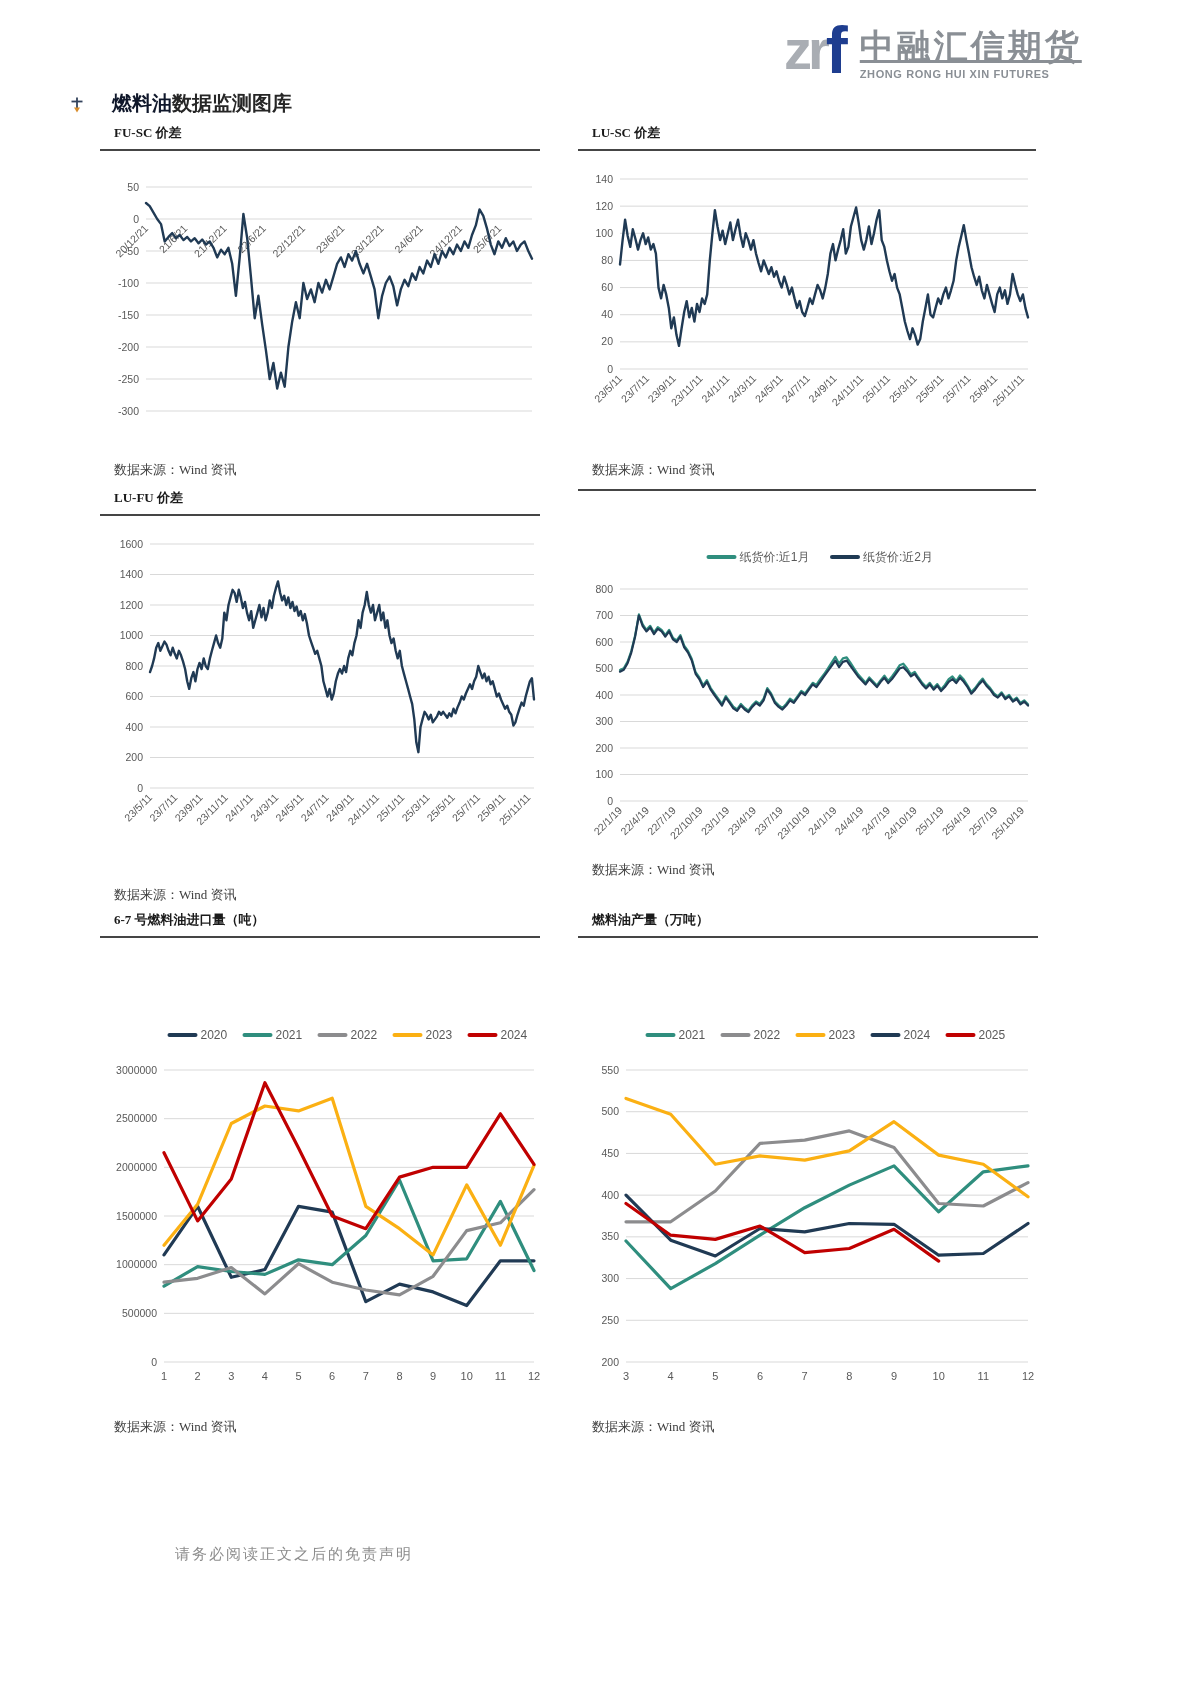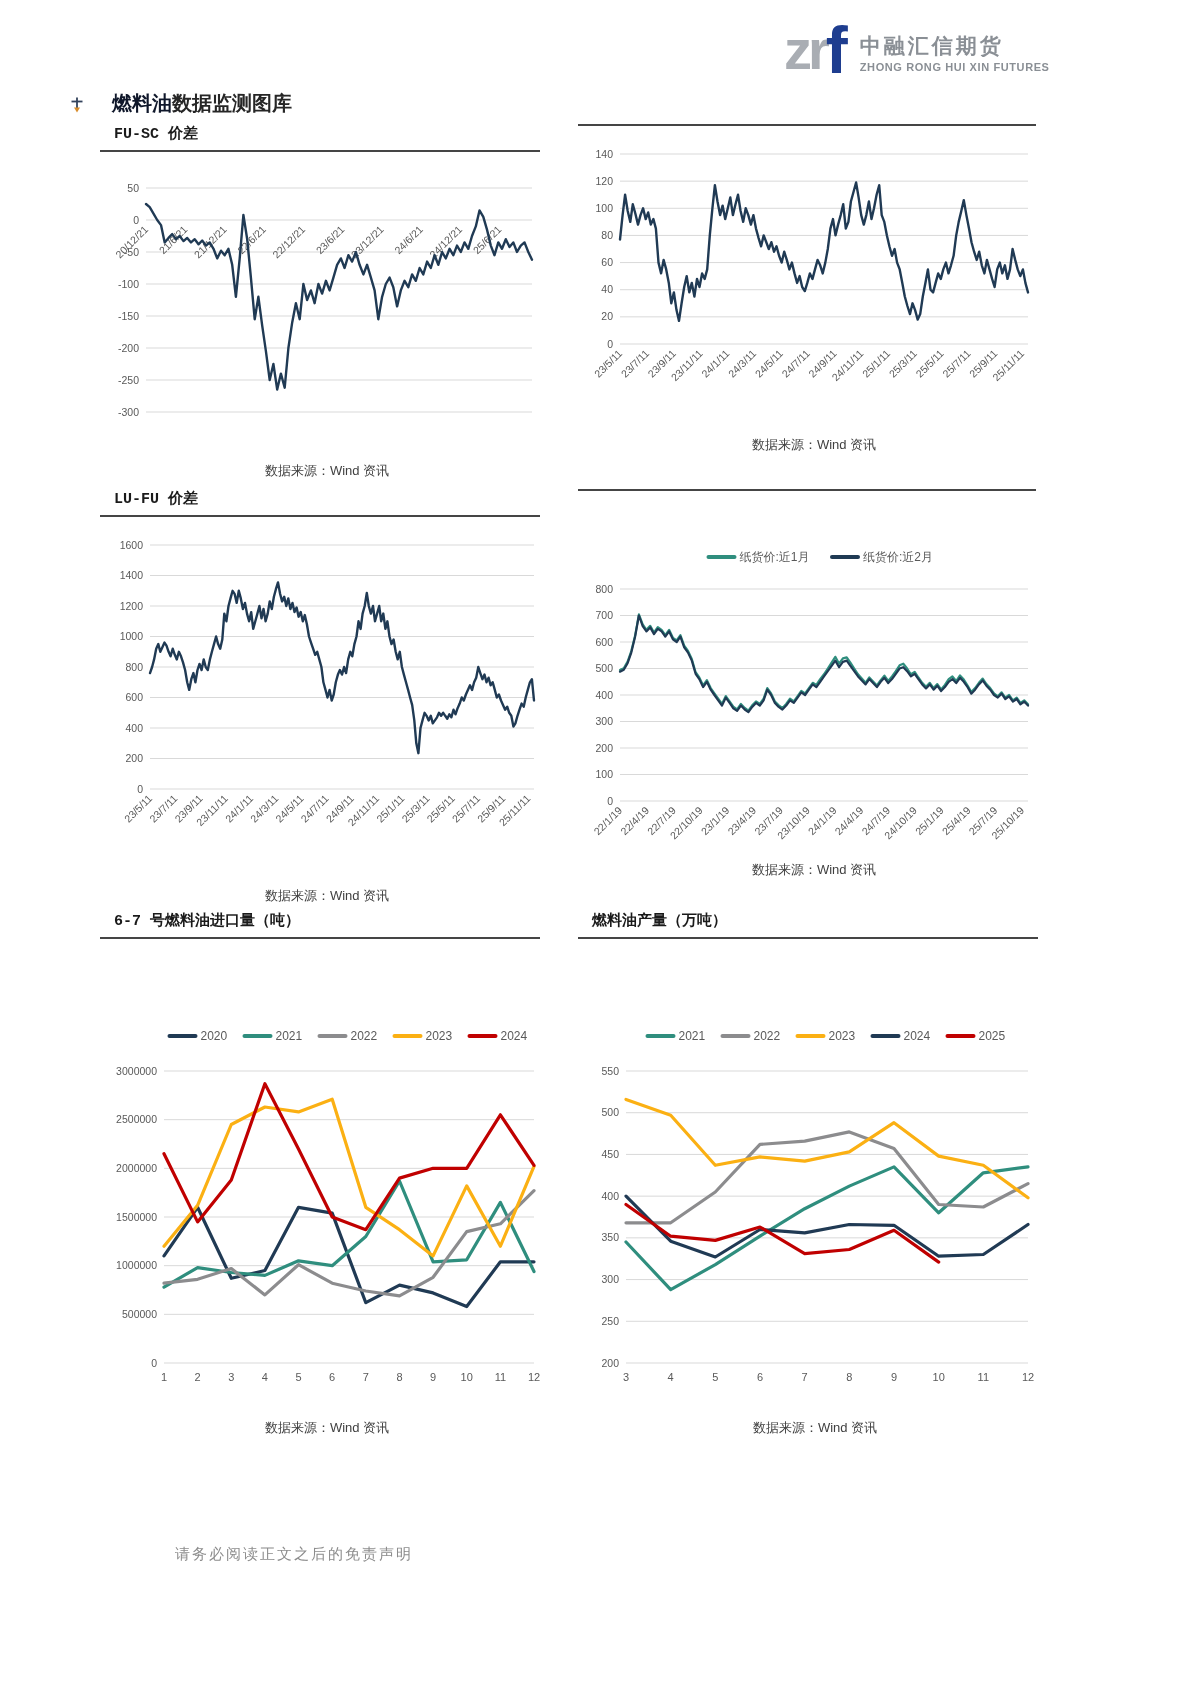--- a/index.html
+++ b/index.html
@@ -7,44 +7,44 @@
        font-family:"Liberation Sans",sans-serif;}
   .page{position:absolute;inset:0;background:#fff;}
 
   
   .logo{position:absolute;left:784px;top:20px;display:flex;align-items:center;}
   .logo .lz{font-family:"Liberation Sans",sans-serif;font-weight:700;font-size:56px;
             line-height:60px;color:#a9adb3;letter-spacing:-4px;}
   .logo .lf{font-family:"Liberation Sans",sans-serif;font-weight:700;font-size:66px;
             line-height:60px;color:#1e3d8f;margin-left:0px;}
   .logo-text{margin-left:12px;padding-top:8px;}
-  .logo-text .cn{font-family:"Liberation Serif",serif;font-weight:700;font-size:21px;
-                 line-height:1.1;color:#8a8f95;letter-spacing:3px;white-space:nowrap;}
+  .logo-text .cn{font-family:"Liberation Serif",serif;font-weight:700;font-size:34px;
+                 line-height:1.1;color:#8a8f95;letter-spacing:3px;white-space:nowrap;text-decoration:underline;}
   .logo-text .en{font-family:"Liberation Sans",sans-serif;font-weight:700;font-size:11px;
                  color:#8a8f95;letter-spacing:0.6px;margin-top:3px;white-space:nowrap;}
 
   
   .section-head{position:absolute;left:70px;top:90px;display:flex;align-items:center;}
   .bullet{width:14px;height:16px;display:inline-block;margin-right:28px;margin-top:2px;}
   h1{font-family:"Liberation Serif",serif;font-weight:700;font-size:20px;margin:0;color:#262626;}
   h1 .hl{color:#0f172a;}
 
   
   .chart-block{position:absolute;}
   .b1l{left:100px;top:124px;width:440px;}
   .b1r{left:578px;top:124px;width:458px;}
   .b2l{left:100px;top:489px;width:440px;}
   .b2r{left:578px;top:489px;width:458px;}
   .b3l{left:100px;top:911px;width:440px;}
   .b3r{left:578px;top:911px;width:460px;}
-  .chart-block h2{font-family:Liberation Mono, monospace;font-weight:700;font-size:15px;
+  .chart-block h2{font-family:Liberation Serif, serif;font-weight:700;font-size:13px;
                   color:#1a1a1a;margin:0 0 7px 14px;white-space:nowrap;}
   .rule{border-top:2px solid #454545;margin-bottom:2px;}
   .plot{position:relative;}
-  .src{font-family:Liberation Sans, sans-serif;font-size:13px;color:#404040;margin:4px 0 0 14px;text-align:center;}
+  .src{font-family:Liberation Serif, serif;font-size:13px;color:#404040;margin:4px 0 0 14px;}
 
   .footer{position:absolute;left:175px;top:1545px;font-family:"Liberation Serif",serif;
           font-size:15px;color:#8c8c8c;letter-spacing:2px;}
 </style>
 </head>
 <body>
 
 <div class="page">
 
   <div class="logo">
@@ -98,20 +98,21 @@
           <text x="284.46" y="76" fill="#595959" font-size="10.5" text-anchor="end" font-family="&quot;Liberation Sans&quot;, sans-serif" transform="rotate(-45 284.46 76)">23/12/21</text>
           <text x="323.7033333333333" y="76" fill="#595959" font-size="10.5" text-anchor="end" font-family="&quot;Liberation Sans&quot;, sans-serif" transform="rotate(-45 323.7033333333333 76)">24/6/21</text>
           <text x="362.94666666666666" y="76" fill="#595959" font-size="10.5" text-anchor="end" font-family="&quot;Liberation Sans&quot;, sans-serif" transform="rotate(-45 362.94666666666666 76)">24/12/21</text>
           <text x="402.19" y="76" fill="#595959" font-size="10.5" text-anchor="end" font-family="&quot;Liberation Sans&quot;, sans-serif" transform="rotate(-45 402.19 76)">25/6/21</text>
           <polyline points="46.0,50.0 49.7,53.2 53.5,59.6 57.2,66.0 61.0,71.1 64.7,88.4 68.5,83.9 72.2,80.1 76.0,85.2 79.7,82.0 83.5,87.1 87.2,83.9 91.0,88.4 94.7,85.2 98.5,90.3 102.2,86.5 106.0,91.6 109.7,88.4 113.5,94.8 117.2,104.4 121.0,96.7 124.7,101.2 128.4,94.8 132.2,110.8 135.9,142.8 139.7,104.4 143.4,60.9 147.2,85.2 150.9,123.6 154.7,165.2 158.4,142.8 162.2,171.6 165.9,197.2 169.7,226.0 173.4,210.0 177.2,235.6 180.9,219.6 184.7,233.7 188.4,194.0 192.2,168.4 195.9,149.2 199.7,165.2 203.4,130.0 207.1,146.0 210.9,136.4 214.6,149.2 218.4,130.0 222.1,139.6 225.9,126.8 229.6,136.4 233.4,123.6 237.1,110.8 240.9,104.4 244.6,114.0 248.4,101.2 252.1,107.6 255.9,98.0 259.6,110.8 263.4,120.4 267.1,110.8 270.9,123.6 274.6,136.4 278.3,165.2 282.1,142.8 285.8,130.0 289.6,123.6 293.3,133.2 297.1,152.4 300.8,136.4 304.6,126.8 308.3,133.2 312.1,120.4 315.8,126.8 319.6,114.0 323.3,120.4 327.1,107.6 330.8,114.0 334.6,101.2 338.3,110.8 342.1,98.0 345.8,104.4 349.6,94.8 353.3,101.2 357.0,91.6 360.8,98.0 364.5,88.4 368.3,94.8 372.0,82.0 375.8,72.4 379.5,56.4 383.3,62.8 387.0,75.6 390.8,91.6 394.5,101.2 398.3,88.4 402.0,94.8 405.8,85.2 409.5,92.9 413.3,88.4 417.0,98.0 420.8,91.6 424.5,88.4 428.3,98.0 432.0,105.7" fill="none" stroke="#203a54" stroke-width="2.4" stroke-linejoin="round" stroke-linecap="round"></polyline>
         </svg></div>
     <div class="src">数据来源：Wind 资讯</div>
   </section>
 
   <section class="chart-block b1r">
+    <h2>LU-SC 价差</h2>
     <div class="rule"></div>
     <div class="plot"><svg width="458" height="300" viewBox="0 0 458 300" style="overflow: visible;">
           <g>
             <line x1="42" y1="216" x2="450" y2="216" stroke="#d9d9d9" stroke-width="1"></line>
             <line x1="42" y1="188.85714285714286" x2="450" y2="188.85714285714286" stroke="#d9d9d9" stroke-width="1"></line>
             <line x1="42" y1="161.71428571428572" x2="450" y2="161.71428571428572" stroke="#d9d9d9" stroke-width="1"></line>
             <line x1="42" y1="134.57142857142856" x2="450" y2="134.57142857142856" stroke="#d9d9d9" stroke-width="1"></line>
             <line x1="42" y1="107.42857142857143" x2="450" y2="107.42857142857143" stroke="#d9d9d9" stroke-width="1"></line>
             <line x1="42" y1="80.28571428571428" x2="450" y2="80.28571428571428" stroke="#d9d9d9" stroke-width="1"></line>
             <line x1="42" y1="53.14285714285714" x2="450" y2="53.14285714285714" stroke="#d9d9d9" stroke-width="1"></line>

